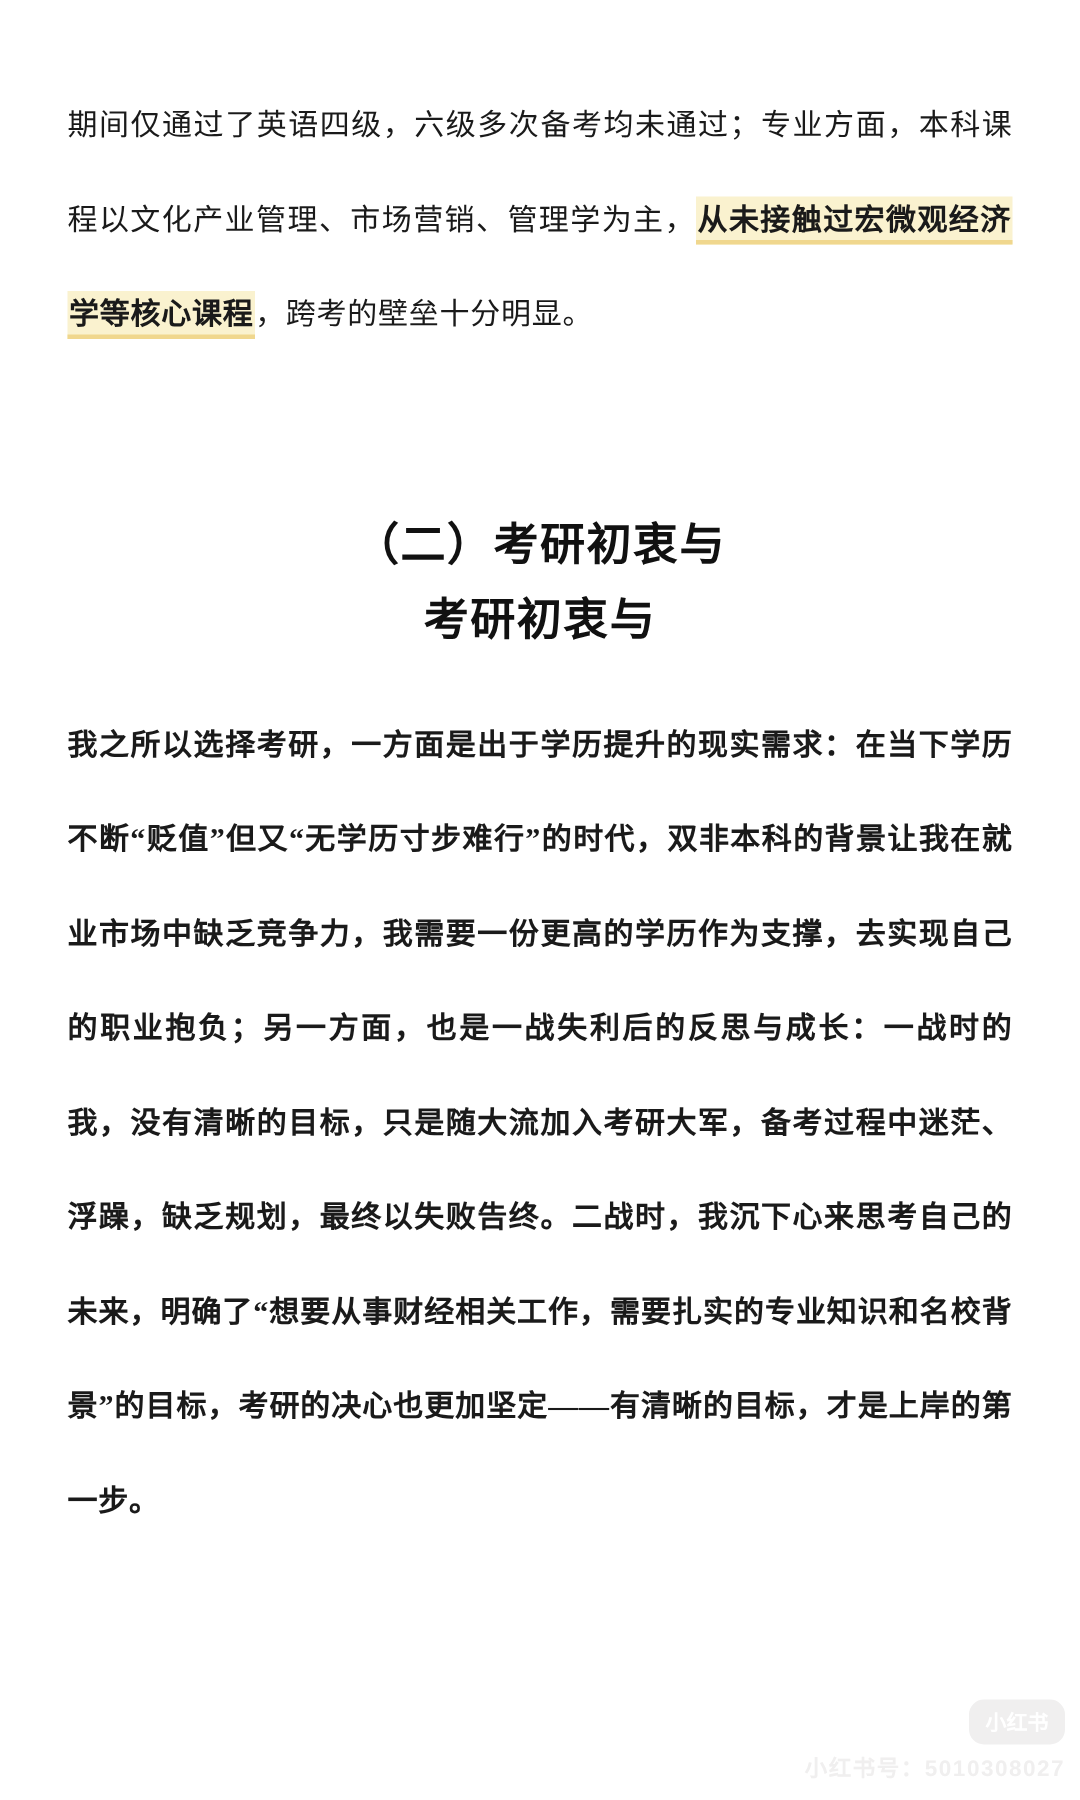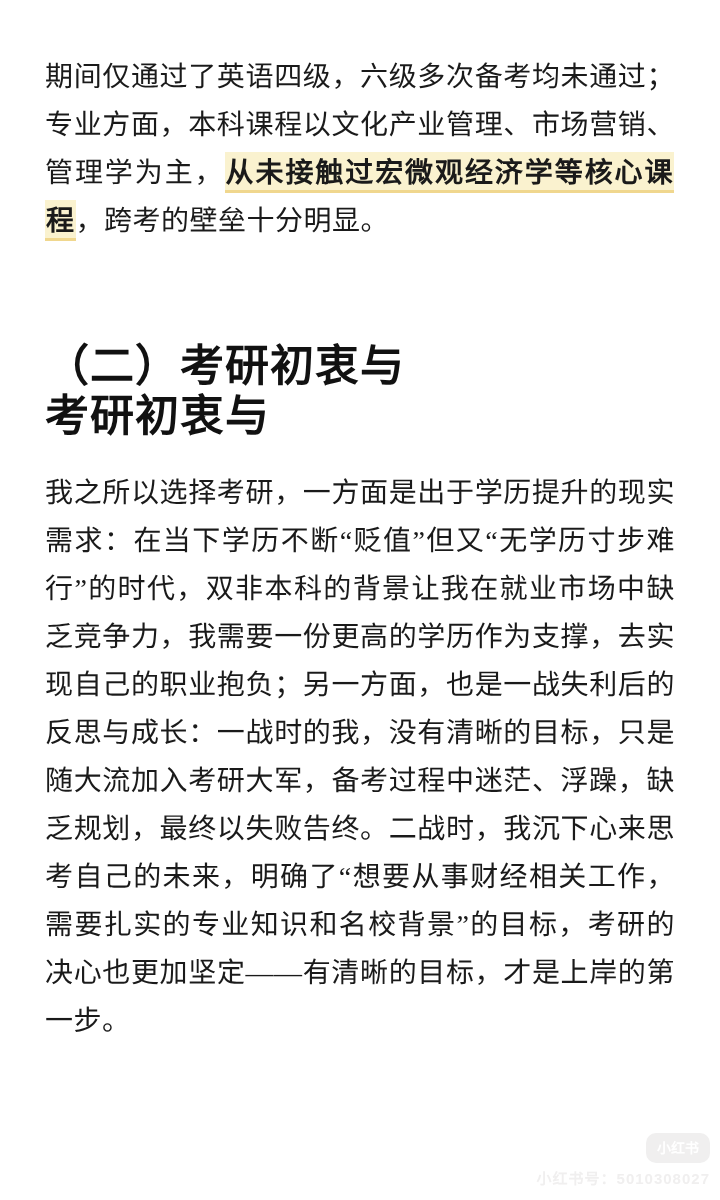--- a/index.html
+++ b/index.html
@@ -7,36 +7,37 @@
     position: relative;
     width: 720px;
     height: 1200px;
     background: #ffffff;
     overflow: hidden;
     font-family: "Liberation Serif", "DejaVu Serif", serif;
     color: var(--ink, #1a1a1a);
   }
   .para {
     margin: 16px 45px;
-    font-size: 28px;
-    line-height: 48px;
+    font-size: 20px;
+    line-height: 63px;
     text-align: justify;
     letter-spacing: 0.5px;
   }
   .para-intro { margin-top: 53px; }
   .section-heading {
     margin: 97px 45px 0 45px;
-    font-size: 44px;
+    font-size: 30px;
     line-height: 50px;
     font-weight: 900;
     color: #111111;
     letter-spacing: 1px;
+    text-align: center;
   }
   .heading-line { display: block; }
-  .para-main { margin-top: 27px; }
+  .para-main { margin-top: 27px; font-weight: bold; }
   .hl {
     background: var(--hl-fill, #faf2cf);
     border-bottom: 3px solid var(--hl-line, #f0d78e);
     font-weight: bold;
     padding: 5px 1px 2px 1px;
     box-decoration-break: clone;
     -webkit-box-decoration-break: clone;
   }
   .watermark {
     position: absolute;

